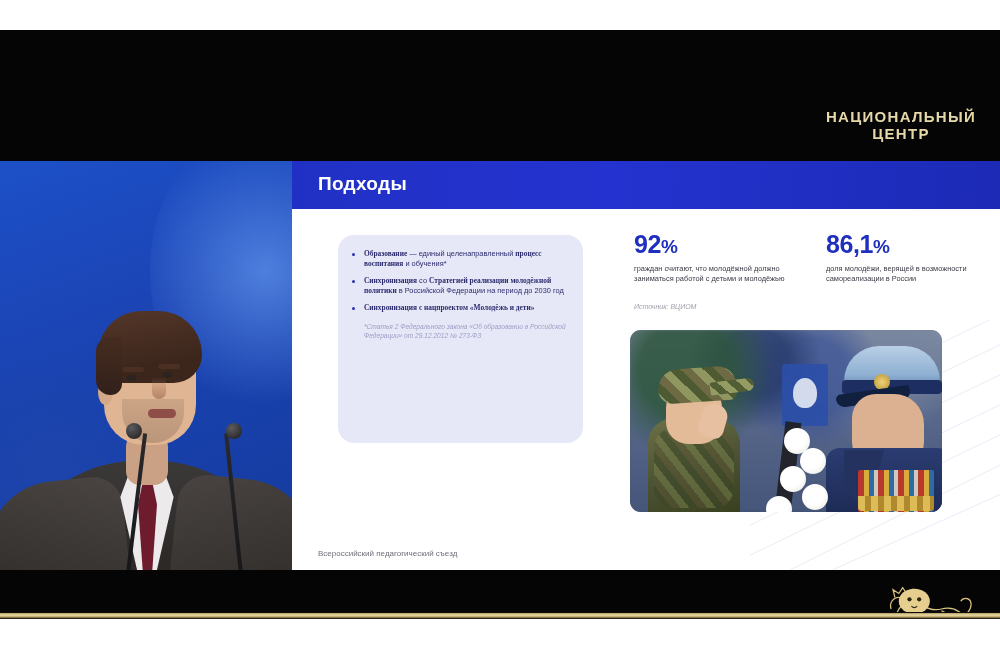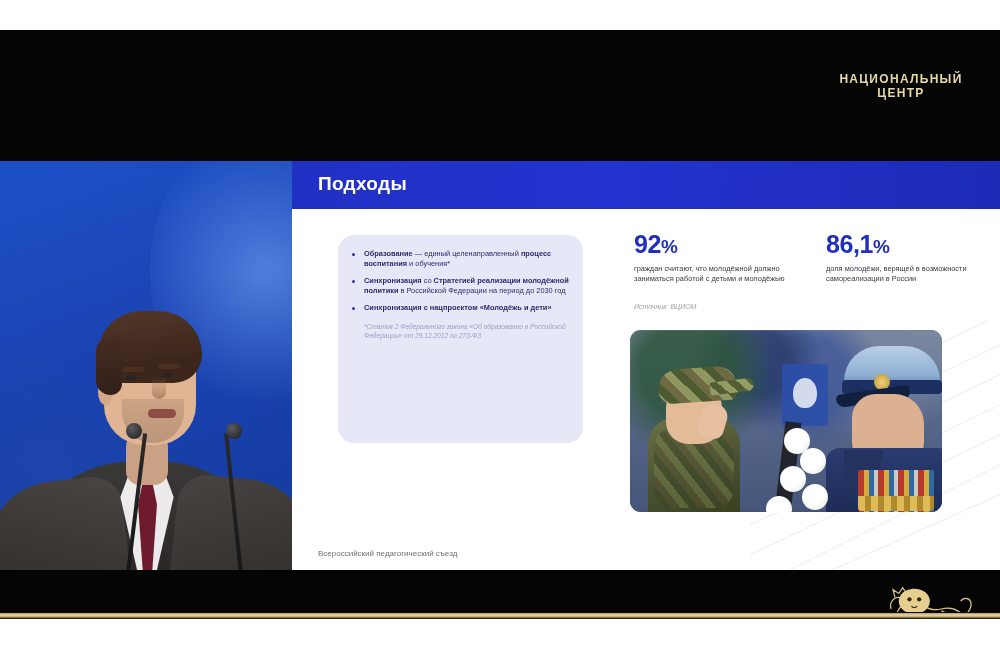--- a/index.html
+++ b/index.html
@@ -13,21 +13,21 @@
   .frame{position:absolute;left:0;top:30px;width:1000px;height:582px;background:#050505;overflow:hidden;}
   .gold-stripe{position:absolute;left:0;top:612px;width:1000px;height:7px;
     background:linear-gradient(180deg,#0b0b0b 0%,#0b0b0b 12%,#c9b273 22%,#e8d9a6 45%,#b9a05f 72%,#3a3426 88%,#101010 100%);}
 
   
   .venue{position:absolute;left:12px;top:32px;color:#d9d9d9;font-size:9.5px;
     letter-spacing:.75px;line-height:13px;font-weight:400;text-transform:uppercase;}
 
   
   .brand{position:absolute;right:14px;top:42px;text-align:center;width:170px;}
-  .brand-top{color:#e6d9a8;font-size:12px;letter-spacing:1.3px;font-weight:700;text-transform:uppercase;}
+  .brand-top{color:#e6d9a8;font-size:15px;letter-spacing:1.3px;font-weight:700;text-transform:uppercase;margin-top:36px;}
   .brand-main{margin-top:2px;font-size:27px;line-height:27px;font-weight:700;letter-spacing:2px;
     background:linear-gradient(180deg,#fbf0c4 0%,#e0c87c 38%,#b9954a 62%,#f2e3ae 100%);
     -webkit-background-clip:text;background-clip:text;color:transparent;
     font-family:"DejaVu Serif","Liberation Serif",serif;}
 
   
   .emblem{position:absolute;left:865px;top:548px;width:118px;height:62px;}
 
   
   .speaker{position:absolute;left:0;top:131px;width:292px;height:409px;overflow:hidden;
@@ -71,21 +71,21 @@
   .slide-head{position:absolute;left:0;top:0;width:708px;height:48px;
     background:linear-gradient(95deg,#2130c4 0%,#2433cf 45%,#1c2ab6 100%);}
   .slide-title{position:absolute;left:26px;top:12px;color:#fff;font-size:19px;font-weight:700;letter-spacing:.3px;}
   .deco{position:absolute;right:0;bottom:0;width:250px;height:250px;opacity:.5;}
 
   
   .card{position:absolute;left:46px;top:74px;width:245px;height:208px;background:#e7e8f7;border-radius:16px;}
   .blist{margin:0;padding:14px 14px 0 26px;list-style:none;}
   .blist li{position:relative;margin:0 0 8px 0;font-size:7.4px;line-height:9.6px;color:#2b2b6e;}
   .blist li:before{content:"";position:absolute;left:-12px;top:3.6px;width:3px;height:3px;border-radius:50%;background:#2b2fae;}
-  .b{font-weight:700;}
+  .b{font-weight:700;font-family:Liberation Serif, serif;}
   .hl{font-weight:700;color:#2b2fae;}
   .note{margin:10px 0 0 0;padding:0 14px 0 26px;font-size:6.6px;line-height:8.6px;
     color:#9a9ec4;font-style:italic;}
 
   
   .stats{position:absolute;left:338px;top:70px;width:350px;}
   .stat{position:absolute;top:0;}
   .stat.one{left:4px;width:180px;}
   .stat.two{left:196px;width:156px;}
   .stat-num{font-size:25px;font-weight:700;color:#1f2fbe;line-height:26px;letter-spacing:-.4px;}

